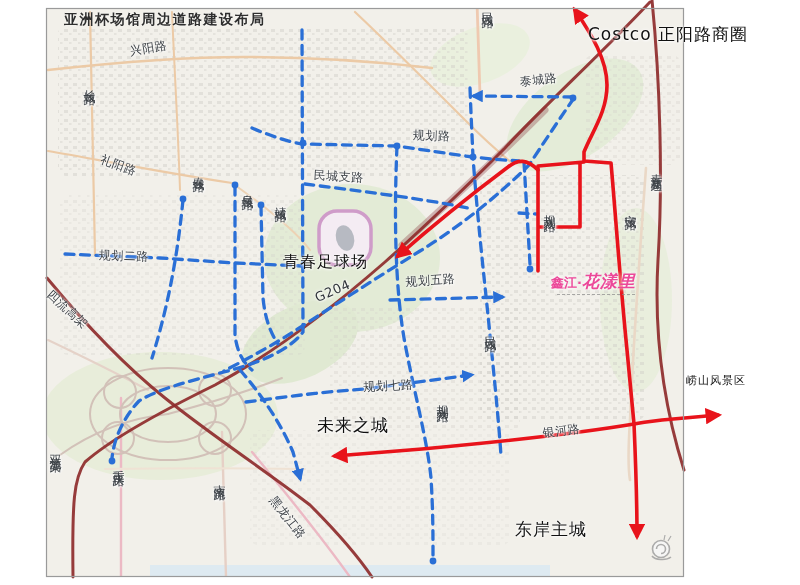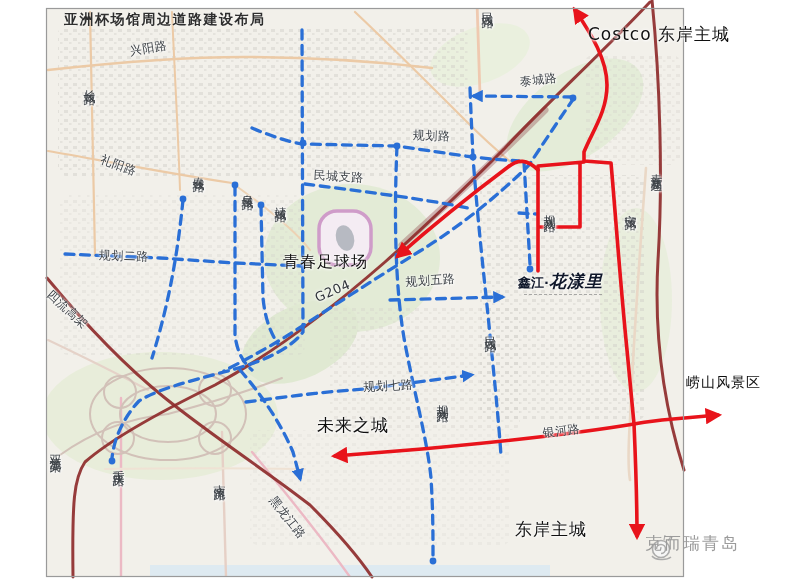--- a/index.html
+++ b/index.html
@@ -15,21 +15,21 @@
     text-shadow:0 0 2px rgba(255,255,255,.95),0 0 4px rgba(255,255,255,.9),1px 1px 2px rgba(255,255,255,.85);
     transform-origin:left top;letter-spacing:.5px;
   }
   .lbl.v{writing-mode:vertical-rl;letter-spacing:2px;}
   .lbl.ann{color:#101010;letter-spacing:1px;}
   .title{
     position:absolute;left:64px;top:11px;font-size:14px;font-weight:bold;color:#2e2e2e;
     letter-spacing:1.5px;text-shadow:0 0 2px rgba(255,255,255,.9);
   }
   .landmark{
-    position:absolute;left:518px;top:270px;color:#0f172a;
+    position:absolute;left:551px;top:270px;color:#ec4899;
     text-shadow:0 0 3px rgba(255,255,255,.95),0 0 5px rgba(255,255,255,.9);
   }
   .landmark .pf{font-size:13px;font-weight:bold;font-family:"DejaVu Serif",serif;}
   .landmark .sep{font-size:13px;font-weight:bold;}
   .landmark .nm{font-size:17px;font-weight:bold;font-family:"DejaVu Serif",serif;font-style:italic;letter-spacing:1px;}
   .landmark .tagline{margin-top:1px;height:0;border-top:1px dashed #8a8a8a;width:78px;margin-left:6px;opacity:.7;}
   .cre{
     position:absolute;left:645px;top:532px;display:flex;align-items:center;gap:4px;color:#9b9b9b;
   }
   .cre .cre-text{font-size:17px;letter-spacing:2px;}
@@ -165,23 +165,20 @@
   </svg>
 
   <div id="labels">
     <div class="title">亚洲杯场馆周边道路建设布局</div>
 
     <div class="landmark">
       <span class="pf">鑫江</span><span class="sep">·</span><span class="nm">花漾里</span>
       <div class="tagline"></div>
     </div>
 
-    <div class="cre">
-      <span class="cre-text">克而瑞青岛</span>
-    </div>
   <div class="lbl" style="left: 129px; top: 45px; font-size: 12px; transform: rotate(-9deg);">兴阳路</div>
       <div class="lbl v" style="left: 83px; top: 80px; font-size: 12px;">长城路</div>
       <div class="lbl" style="left: 103px; top: 153px; font-size: 12px; transform: rotate(20deg);">礼阳路</div>
       <div class="lbl v" style="left: 192px; top: 167px; font-size: 12px;">春城路</div>
       <div class="lbl v" style="left: 241px; top: 185px; font-size: 12px;">阜城路</div>
       <div class="lbl v" style="left: 274px; top: 197px; font-size: 12px;">靖城路</div>
       <div class="lbl" style="left: 314px; top: 169px; font-size: 12px; transform: rotate(3deg);">民城支路</div>
       <div class="lbl" style="left: 413px; top: 129px; font-size: 12px; transform: rotate(2deg);">规划路</div>
       <div class="lbl" style="left: 519px; top: 76px; font-size: 12px; transform: rotate(-7deg);">泰城路</div>
       <div class="lbl v" style="left: 481px; top: 3px; font-size: 12px;">民城路</div>
@@ -193,19 +190,19 @@
       <div class="lbl v" style="left: 624px; top: 205px; font-size: 12px;">宁城路</div>
       <div class="lbl v" style="left: 650px; top: 164px; font-size: 12px;">青新高速</div>
       <div class="lbl" style="left: 363px; top: 381px; font-size: 12px; transform: rotate(-3deg);">规划七路</div>
       <div class="lbl v" style="left: 436px; top: 395px; font-size: 12px;">规划六路</div>
       <div class="lbl" style="left: 542px; top: 427px; font-size: 12px; transform: rotate(-7deg);">银河路</div>
       <div class="lbl" style="left: 53px; top: 288px; font-size: 12px; transform: rotate(42deg);">四流高架</div>
       <div class="lbl v" style="left: 49px; top: 445px; font-size: 12px;">双流高架</div>
       <div class="lbl v" style="left: 112px; top: 461px; font-size: 12px;">重庆路</div>
       <div class="lbl v" style="left: 213px; top: 475px; font-size: 12px;">南流路</div>
       <div class="lbl" style="left: 277px; top: 494px; font-size: 12px; transform: rotate(52deg);">黑龙江路</div>
-      <div class="lbl ann" style="left: 588px; top: 26px; font-size: 17px;">Costco 东岸主城</div>
+      <div class="lbl ann" style="left: 588px; top: 26px; font-size: 17px;">Costco 正阳路商圈</div>
       <div class="lbl ann" style="left: 283px; top: 254px; font-size: 16px;">青春足球场</div>
       <div class="lbl ann" style="left: 317px; top: 417px; font-size: 17px;">未来之城</div>
-      <div class="lbl ann" style="left: 686px; top: 375px; font-size: 14px;">崂山风景区</div>
+      <div class="lbl ann" style="left: 686px; top: 375px; font-size: 11px;">崂山风景区</div>
       <div class="lbl ann" style="left: 515px; top: 521px; font-size: 17px;">东岸主城</div>
     </div>
 </div>
 
 </body></html>

